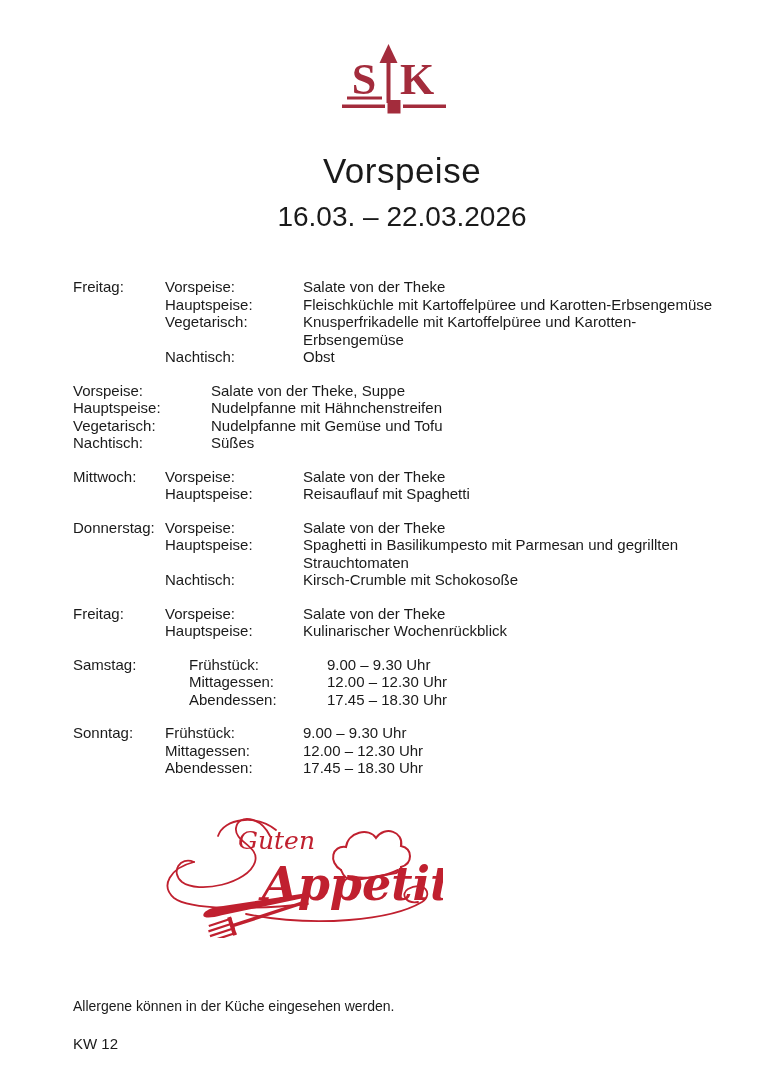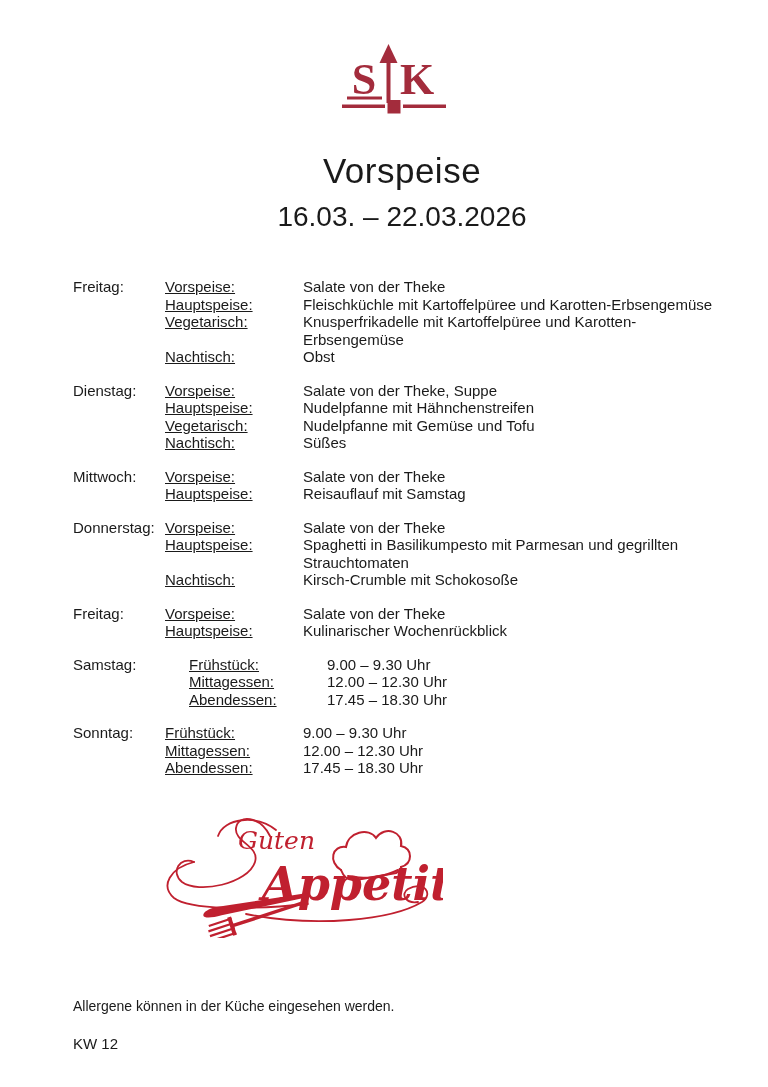--- a/index.html
+++ b/index.html
@@ -41,21 +41,21 @@
     width: 660px;
     font-size: 15px;
     line-height: 17.5px;
   }
   .day { display: flex; margin-bottom: 16px; }
   .day-sa { margin-top: 13px; gap: 24px; }
   .day-so { margin-top: 12px; }
   .day-name { width: 92px; flex: none; }
   .rows { flex: 1; min-width: 0; }
   .row { display: flex; }
-  .row-label { width: 138px; flex: none; text-decoration: underline; }
+  .row-label { width: 138px; flex: none; }
   .row-value { max-width: 430px; }
 
   
   .appetit { position: absolute; left: 158px; top: 810px; }
   .appetit-guten {
     font-family: "DejaVu Serif", serif;
     font-style: italic;
     font-size: 25px;
   }
   .appetit-word {
@@ -108,21 +108,20 @@
           <div class="row-value">Knusperfrikadelle mit Kartoffelpüree und Karotten-Erbsengemüse</div>
         </div>
         <div class="row">
           <div class="row-label">Nachtisch:</div>
           <div class="row-value">Obst</div>
         </div>
       </div>
     </div>
 
     <div class="day">
-      <div class="day-name">Dienstag:</div>
       <div class="rows">
         <div class="row">
           <div class="row-label">Vorspeise:</div>
           <div class="row-value">Salate von der Theke, Suppe</div>
         </div>
         <div class="row">
           <div class="row-label">Hauptspeise:</div>
           <div class="row-value">Nudelpfanne mit Hähnchenstreifen</div>
         </div>
         <div class="row">
@@ -138,21 +137,21 @@
 
     <div class="day">
       <div class="day-name">Mittwoch:</div>
       <div class="rows">
         <div class="row">
           <div class="row-label">Vorspeise:</div>
           <div class="row-value">Salate von der Theke</div>
         </div>
         <div class="row">
           <div class="row-label">Hauptspeise:</div>
-          <div class="row-value">Reisauflauf mit Samstag</div>
+          <div class="row-value">Reisauflauf mit Spaghetti</div>
         </div>
       </div>
     </div>
 
     <div class="day">
       <div class="day-name">Donnerstag:</div>
       <div class="rows">
         <div class="row">
           <div class="row-label">Vorspeise:</div>
           <div class="row-value">Salate von der Theke</div>

